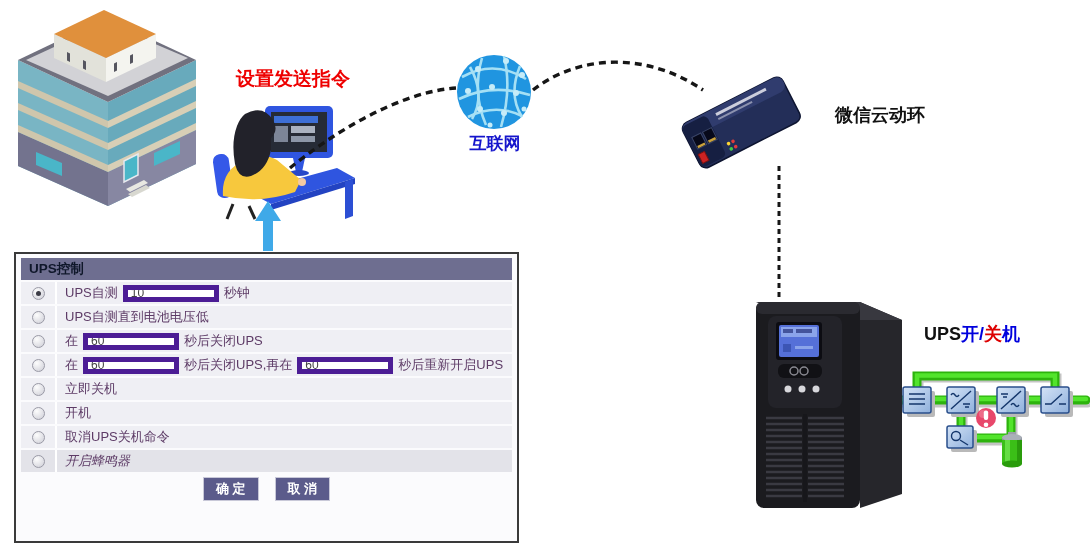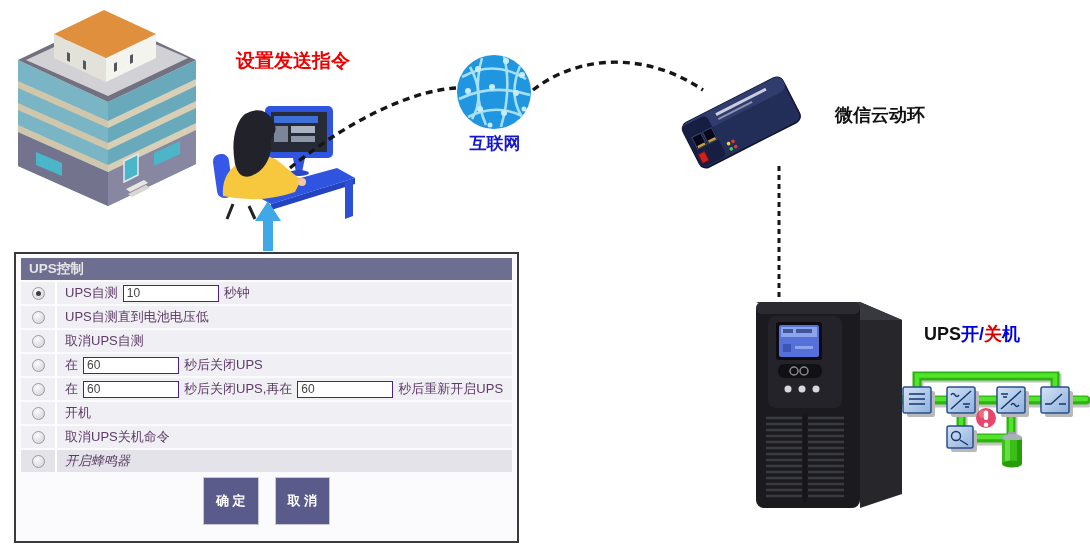--- a/index.html
+++ b/index.html
@@ -10,38 +10,38 @@
   .lbl-red{color:#ee0000;font-size:19px;}
   .lbl-blue{color:#1515cc;font-size:17px;}
   .lbl-black{color:#111;font-size:18px;padding-left:36px;}
   .lbl-ups{font-size:18px;}
   .c-black{color:#111;} .c-blue{color:#0000dd;} .c-red{color:#dd0000;}
 
   
   #panel{position:absolute;left:14px;top:252px;width:505px;height:291px;
          background:#fbfbfd;border:2px solid #3a3a3a;box-sizing:border-box;
          padding:4px 5px;z-index:6;}
-  #panel .hdr{height:22px;background:#6e6e90;color:#e5e5e5;font-weight:bold;
+  #panel .hdr{height:22px;background:#6e6e90;color:#0f172a;font-weight:bold;
               font-size:13.5px;line-height:22px;padding-left:8px;}
   #panel .row{display:flex;align-items:center;height:22px;margin-top:2px;
               background:#efeff4;font-size:13px;color:#5d3b66;}
   #panel .row.alt{background:#e3e3e9;font-style:italic;}
   #panel .rcell{width:34px;min-width:34px;display:flex;justify-content:center;
                 align-items:center;border-right:2px solid #fff;height:100%;}
   #panel .tcell{display:flex;align-items:center;padding-left:8px;white-space:nowrap;}
   .radio{width:13px;height:13px;border-radius:50%;box-sizing:border-box;
          background:radial-gradient(circle at 35% 30%,#fdfdfd,#cdcdd6);
          border:1px solid #9a9aa6;display:flex;align-items:center;justify-content:center;}
   .radio.checked::after{content:'';width:5px;height:5px;border-radius:50%;background:#3c3c46;}
-  .fld{width:96px;height:17px;box-sizing:border-box;border:1px solid #4c1d95;
+  .fld{width:96px;height:17px;box-sizing:border-box;border:5px solid #4c1d95;
        background:#fff;font-size:12px;color:#444;padding:0 3px;margin:0 5px;
        font-family:"Liberation Sans",sans-serif;}
   #panel .btnbar{display:flex;justify-content:center;gap:16px;margin-top:5px;}
   #panel .btn{background:#5b5b8b;color:#fff;border:1px solid #c8c8d8;
-              font-size:13px;font-weight:bold;padding:14px 12px;cursor:pointer;
+              font-size:13px;font-weight:bold;padding:2px 12px;cursor:pointer;
               font-family:"Liberation Sans",sans-serif;}
   svg{display:block;}
   #overlay{position:absolute;left:0;top:0;z-index:7;pointer-events:none;}
   #flow{z-index:2;} #ups-art{z-index:3;}
 </style>
 </head>
 <body>
 
 <div id="stage">
 
@@ -255,21 +255,21 @@
     <circle cx="52" cy="95" r="3.5" fill="#d8d8dc"></circle>
     <circle cx="66" cy="95" r="3.5" fill="#d8d8dc"></circle>
 
     <g stroke="#3a3a42" stroke-width="2.4">
       <path d="M16,124 h36 M16,130 h36 M16,136 h36 M16,142 h36 M16,148 h36 M16,154 h36 M16,160 h36 M16,166 h36 M16,172 h36 M16,178 h36 M16,184 h36 M16,190 h36 M16,196 h36 M16,202 h36"></path>
       <path d="M58,124 h36 M58,130 h36 M58,136 h36 M58,142 h36 M58,148 h36 M58,154 h36 M58,160 h36 M58,166 h36 M58,172 h36 M58,178 h36 M58,184 h36 M58,190 h36 M58,196 h36 M58,202 h36"></path>
     </g>
     <rect x="53" y="120" width="4" height="88" fill="#17171b"></rect>
   </svg>
 
-  <div class="lbl lbl-red" style="left:236px;top:48px;text-align:center;">设置发送指令</div>
+  <div class="lbl lbl-red" style="left:236px;top:66px;text-align:center;">设置发送指令</div>
   <div class="lbl lbl-blue" style="left:456px;top:132px;width:78px;text-align:center;">互联网</div>
   <div class="lbl lbl-black" style="left:799px;top:103px;">微信云动环</div>
   <div class="lbl lbl-ups" style="left:924px;top:322px;"><span class="c-black">UPS</span><span class="c-blue">开</span><span class="c-blue">/</span><span class="c-red">关</span><span class="c-blue">机</span></div>
 
   <div id="panel">
     <div class="hdr">UPS控制</div>
 
     <div class="row">
       <span class="rcell">
           <span class="radio checked"></span>
@@ -283,28 +283,20 @@
 
     <div class="row">
       <span class="rcell">
           <span class="radio"></span>
         </span>
       <span class="tcell">
           <span>UPS自测直到电池电压低</span>
         </span>
     </div>
 
-    <div class="row">
-      <span class="rcell">
-          <span class="radio"></span>
-        </span>
-      <span class="tcell">
-          <span>取消UPS自测</span>
-        </span>
-    </div>
 
     <div class="row">
       <span class="rcell">
           <span class="radio"></span>
         </span>
       <span class="tcell">
         <span>在</span>
         <input class="fld" value="60" style="">
         <span>秒后关闭UPS</span>
       </span>
@@ -316,20 +308,28 @@
         </span>
       <span class="tcell">
         <span>在</span>
         <input class="fld" value="60" style="">
         <span>秒后关闭UPS,再在</span>
         <input class="fld" value="60" style="">
         <span>秒后重新开启UPS</span>
       </span>
     </div>
 
+    <div class="row">
+      <span class="rcell">
+          <span class="radio"></span>
+        </span>
+      <span class="tcell">
+          <span>立即关机</span>
+        </span>
+    </div>
 
     <div class="row">
       <span class="rcell">
           <span class="radio"></span>
         </span>
       <span class="tcell">
           <span>开机</span>
         </span>
     </div>
 

